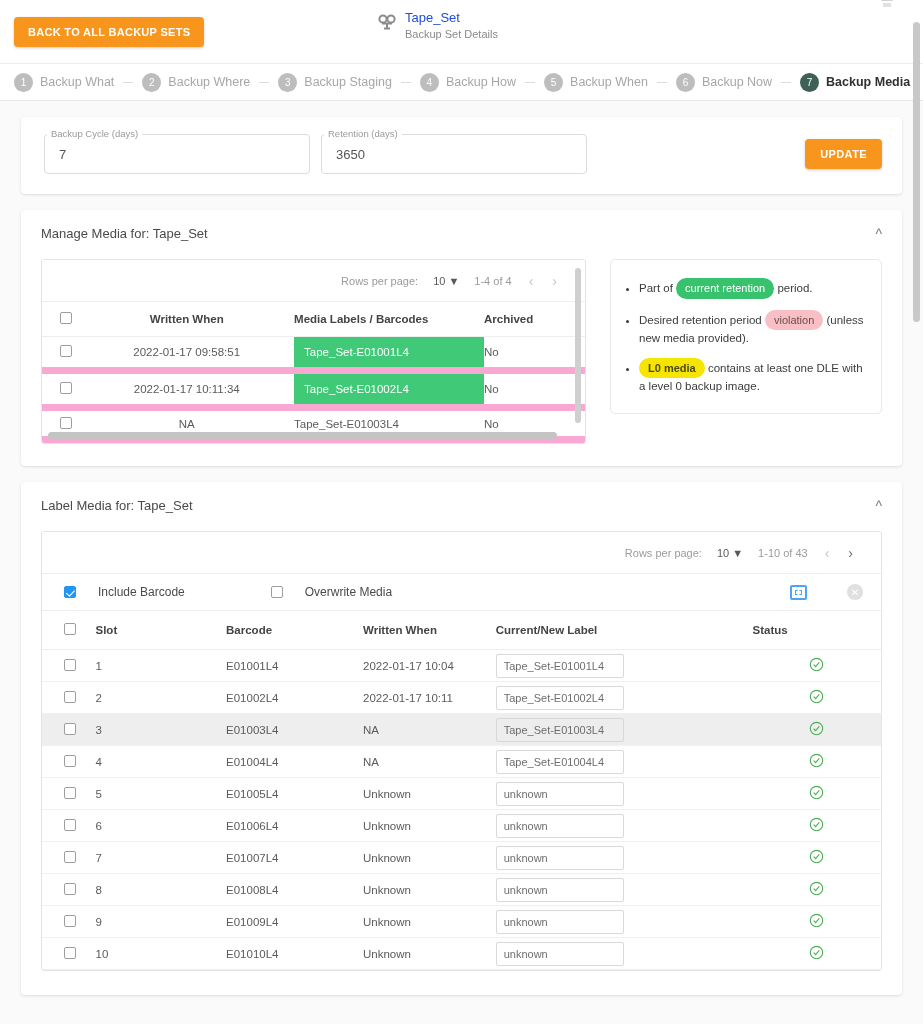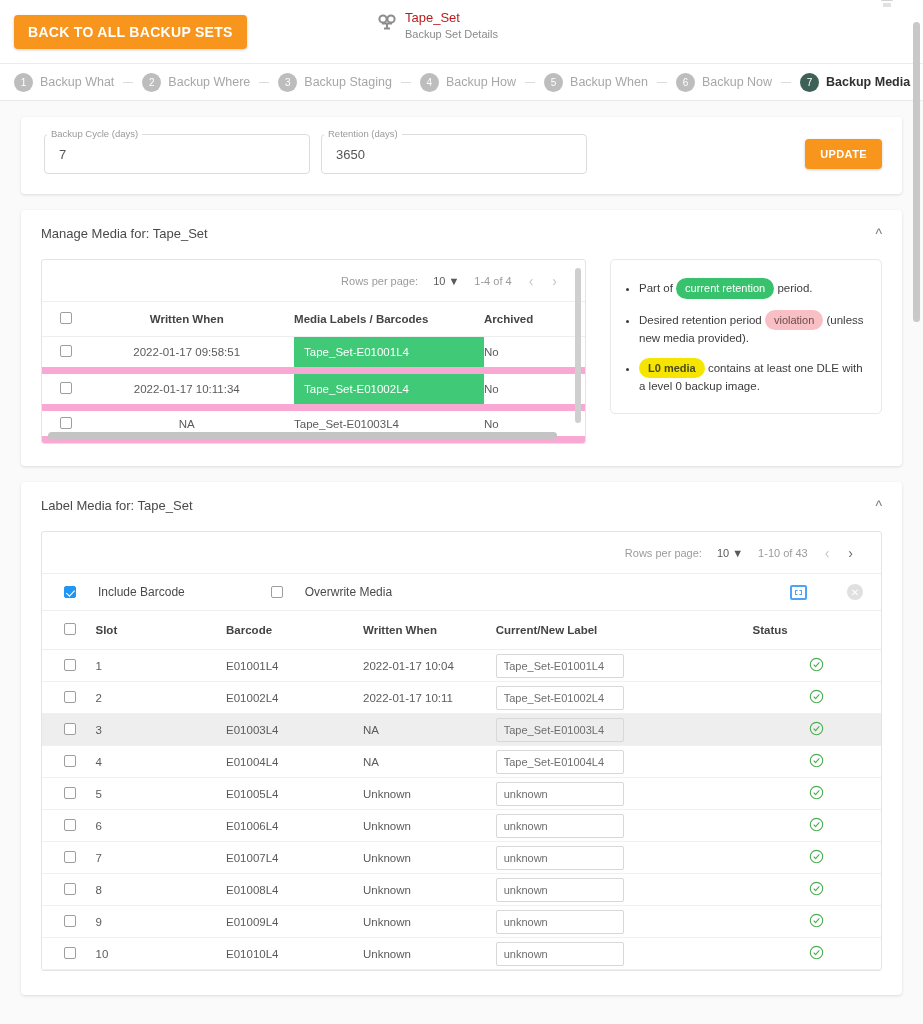--- a/index.html
+++ b/index.html
@@ -17,31 +17,31 @@
   .topbar {
     height:64px; background:#ffffff;
     display:flex; align-items:center;
     position:relative;
     border-bottom:1px solid #ececec;
   }
   .back-btn {
     margin-left:14px;
     background:#f8951d; color:#fff;
     border:none; border-radius:4px;
-    font-size:14px; font-weight:bold; letter-spacing:.3px;
+    font-size:11px; font-weight:bold; letter-spacing:.3px;
     padding:9px 14px; cursor:pointer;
     box-shadow:0 1px 3px rgba(0,0,0,.2);
     font-family:"Liberation Sans", sans-serif;
   }
   .title-block {
     position:absolute; left:378px; top:10px;
     display:flex; align-items:flex-start; gap:9px;
   }
   .tape-icon { margin-top:4px; }
-  .title-main { font-size:13px; color:#b91c1c; line-height:15px; }
+  .title-main { font-size:13px; color:#1d4ed8; line-height:15px; }
   .title-sub  { font-size:11px; color:#8a8a8a; line-height:15px; margin-top:2px;}
   .top-right-icon{
     position:absolute; right:28px; top:-6px; opacity:.45;
   }
 
   
   .stepper {
     height:37px; background:#fff;
     display:flex; align-items:center;
     padding:0 14px;

